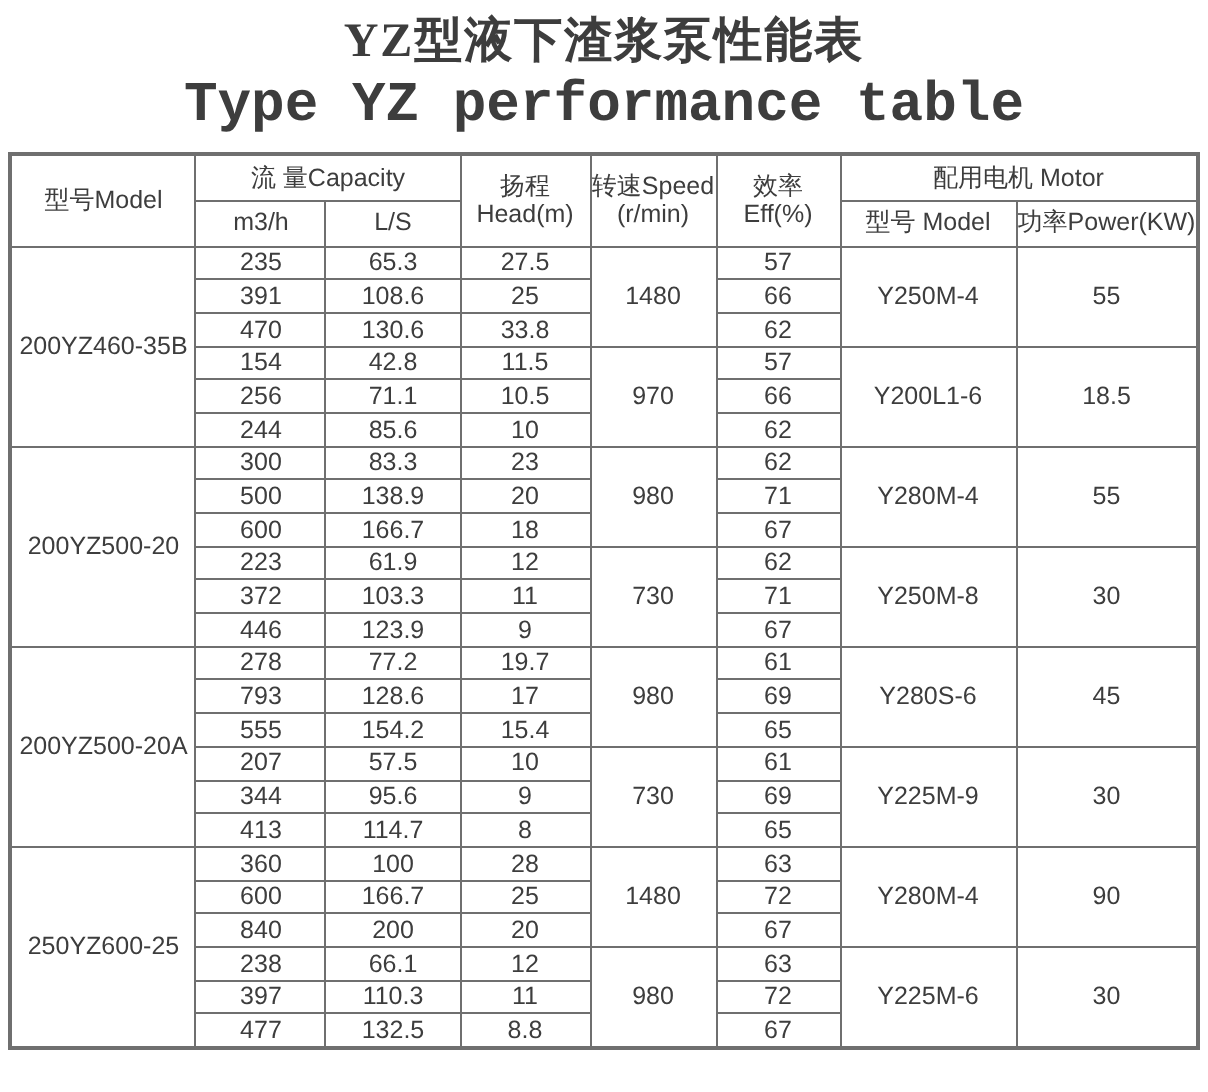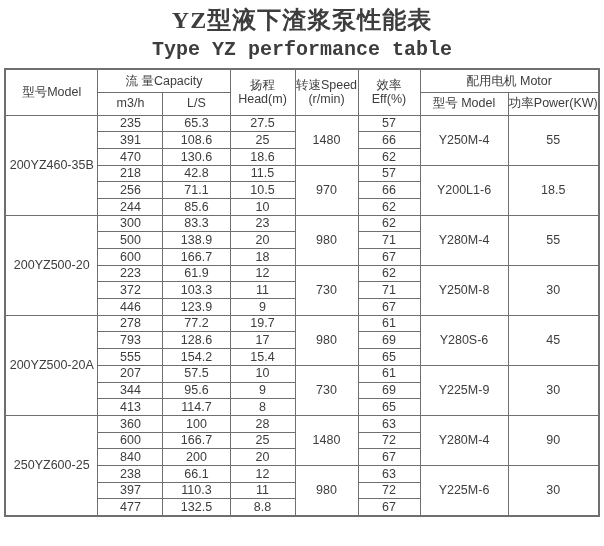--- a/index.html
+++ b/index.html
@@ -19,21 +19,21 @@
   .titles { text-align: center; }
   .title {
     font-family: "Liberation Serif", "DejaVu Serif", serif;
     font-size: 24px;
     font-weight: bold;
     margin: 4px 0 0 0;
     letter-spacing: 1px;
   }
   .subtitle {
     font-family: "Liberation Mono", "DejaVu Sans Mono", monospace;
-    font-size: 20px;
+    font-size: 28px;
     font-weight: bold;
     margin: 2px 0 7px 0;
   }
   table.perf {
     width: 594px;
     margin: 0 auto;
     border-collapse: collapse;
     table-layout: fixed;
     border: 2px solid var(--border);
   }
@@ -109,25 +109,25 @@
       </tr>
       <tr>
         <td>391</td>
         <td>108.6</td>
         <td>25</td>
         <td>66</td>
       </tr>
       <tr>
         <td>470</td>
         <td>130.6</td>
-        <td>18.6</td>
-        <td>62</td>
-      </tr>
-      <tr>
-        <td>218</td>
+        <td>33.8</td>
+        <td>62</td>
+      </tr>
+      <tr>
+        <td>154</td>
         <td>42.8</td>
         <td>11.5</td>
         <td rowspan="3">970</td>
         <td>57</td>
         <td rowspan="3">Y200L1-6</td>
         <td rowspan="3">18.5</td>
       </tr>
       <tr>
         <td>256</td>
         <td>71.1</td>

